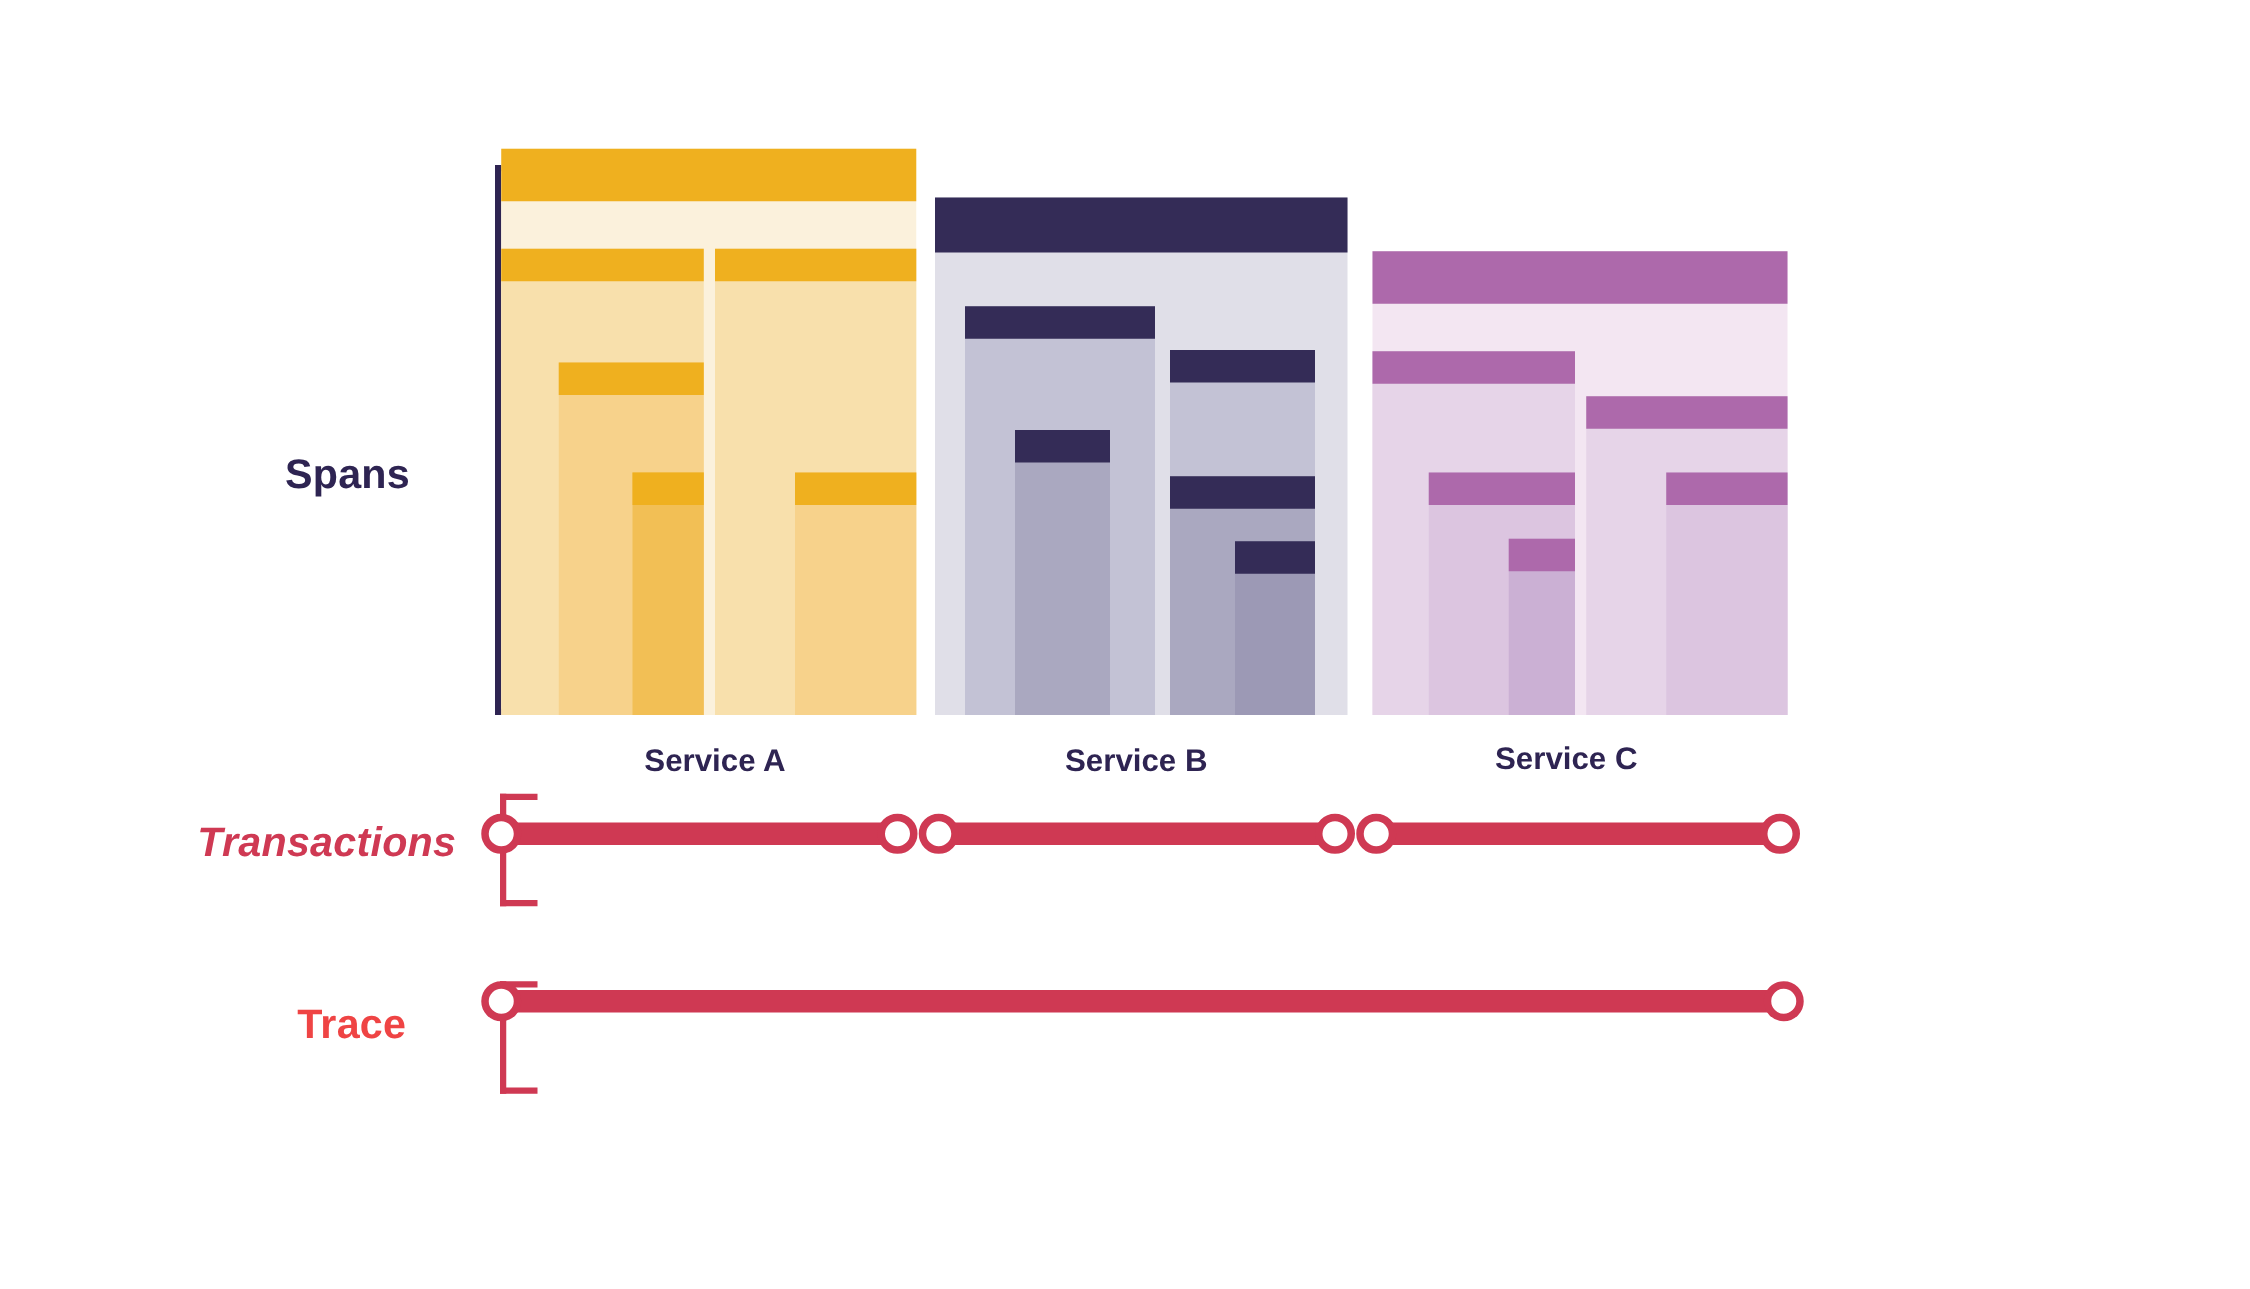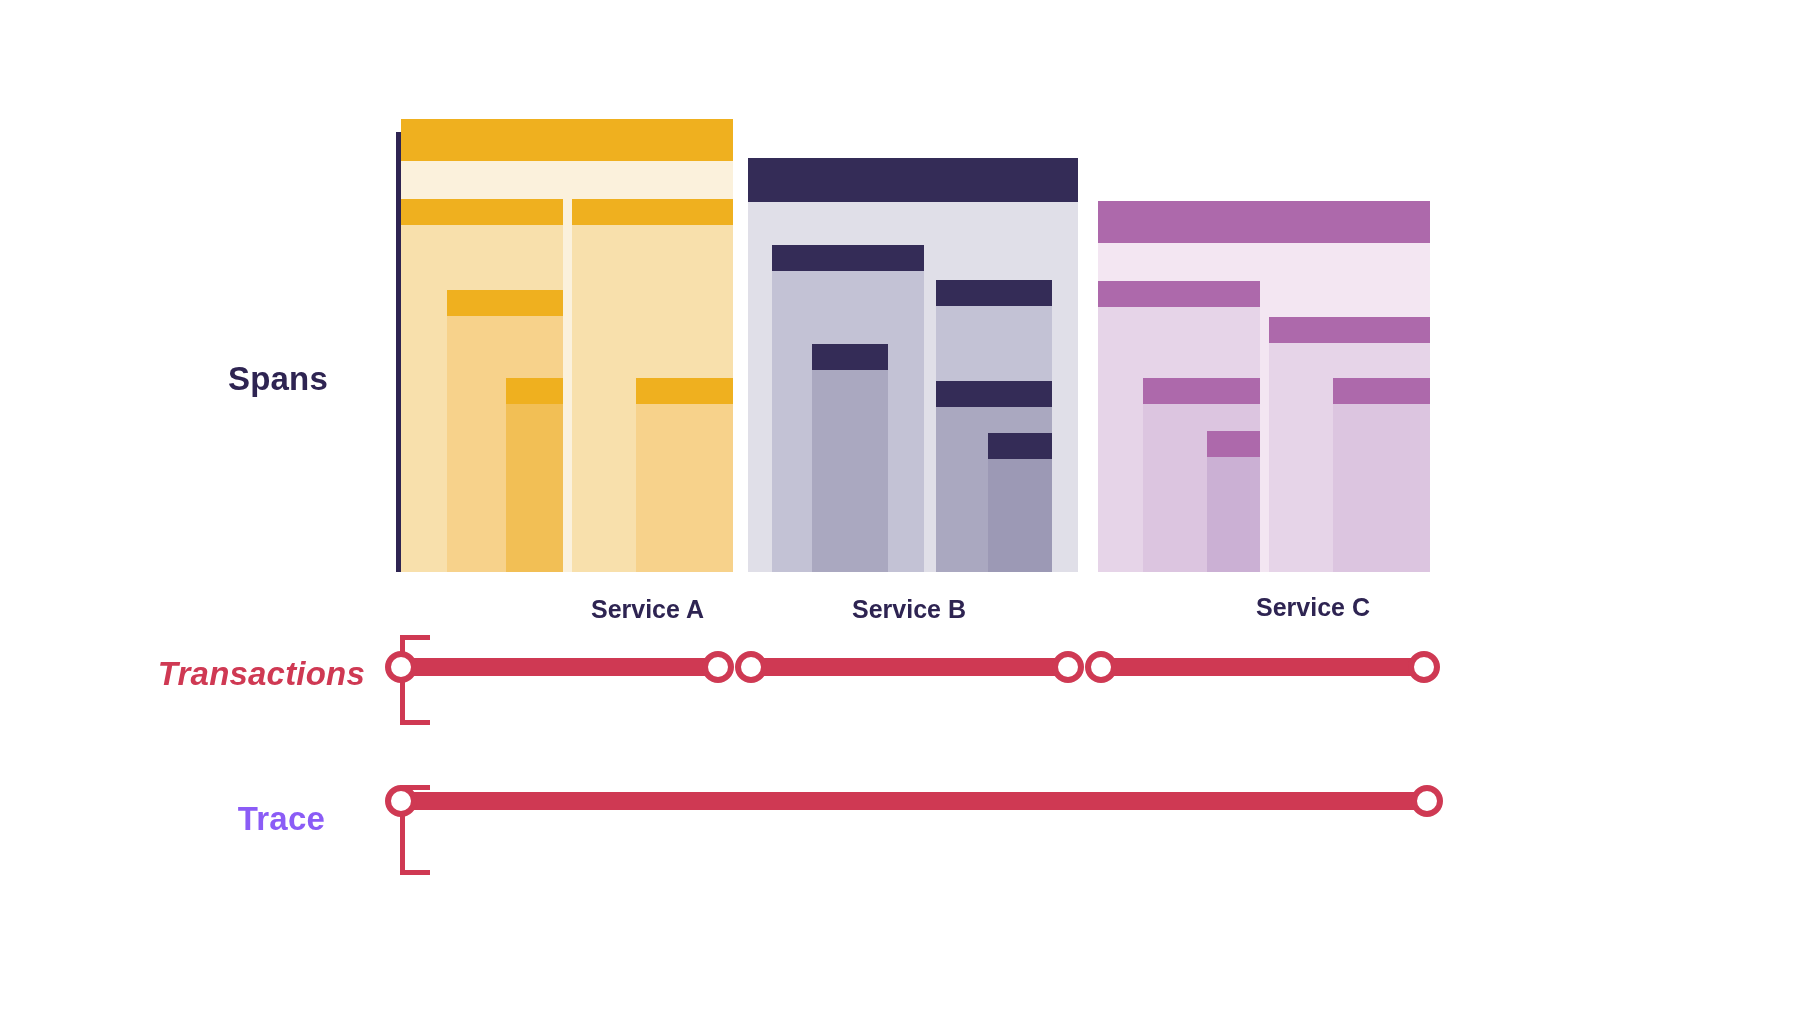--- a/index.html
+++ b/index.html
@@ -41,21 +41,21 @@
     width: 365px;
     font-size: 33px;
     color: #cf3953;
     font-style: italic;
   }
   #label-trace {
     left: 0px;
     top: 800px;
     width: 325px;
     font-size: 33px;
-    color: #8b5cf6;
+    color: #ef4444;
   }
 
   
   .bracket {
     position: absolute;
     box-sizing: border-box;
     border-style: solid;
     border-right: 0 !important;
   }
   #bracket-spans {
@@ -196,23 +196,23 @@
       </div>
       <div class="span-bar" style="left: 1269px; top: 317px; width: 161px; height: 255px; background: rgb(230, 212, 232);">
         <div class="span-head" style="height: 26px; background: rgb(173, 105, 171);"></div>
       </div>
       <div class="span-bar" style="left: 1333px; top: 378px; width: 97px; height: 194px; background: rgb(220, 197, 224);">
         <div class="span-head" style="height: 26px; background: rgb(173, 105, 171);"></div>
       </div>
     </div>
 
   <div id="captions-area">
-      <div class="service-caption" style="left: 404px; top: 595px; width: 300px; text-align: right;">Service A</div>
+      <div class="service-caption" style="left: 422px; top: 595px; width: 300px;">Service A</div>
       <div class="service-caption" style="left: 759px; top: 595px; width: 300px; text-align: center;">Service B</div>
-      <div class="service-caption" style="left: 1163px; top: 593px; width: 300px;">Service C</div>
+      <div class="service-caption" style="left: 1103px; top: 593px; width: 300px;">Service C</div>
     </div>
 
   <div id="transactions-area" class="timeline-row" style="left:0;top:0;width:1800px;height:1031px;">
       <div class="tl-line" style="left: 401px; top: 658px; width: 317px; background: rgb(207, 57, 83);"></div>
       <div class="tl-dot" style="left: 385px; top: 651px; border-color: rgb(207, 57, 83);"></div>
       <div class="tl-dot" style="left: 702px; top: 651px; border-color: rgb(207, 57, 83);"></div>
       <div class="tl-line" style="left: 751px; top: 658px; width: 317px; background: rgb(207, 57, 83);"></div>
       <div class="tl-dot" style="left: 735px; top: 651px; border-color: rgb(207, 57, 83);"></div>
       <div class="tl-dot" style="left: 1052px; top: 651px; border-color: rgb(207, 57, 83);"></div>
       <div class="tl-line" style="left: 1101px; top: 658px; width: 323px; background: rgb(207, 57, 83);"></div>

